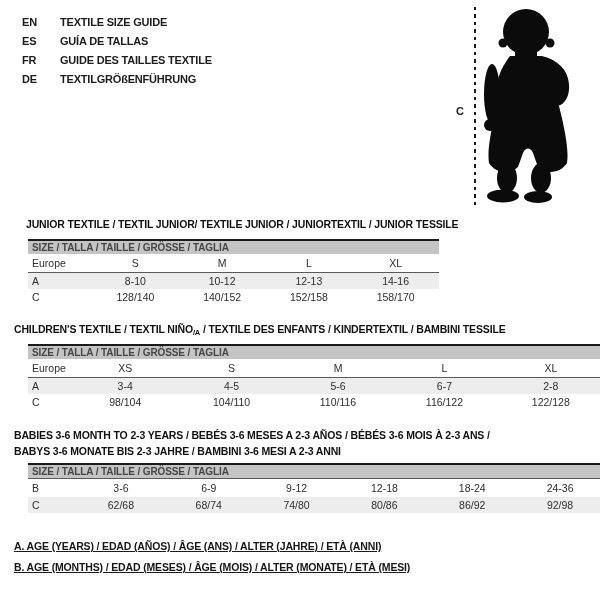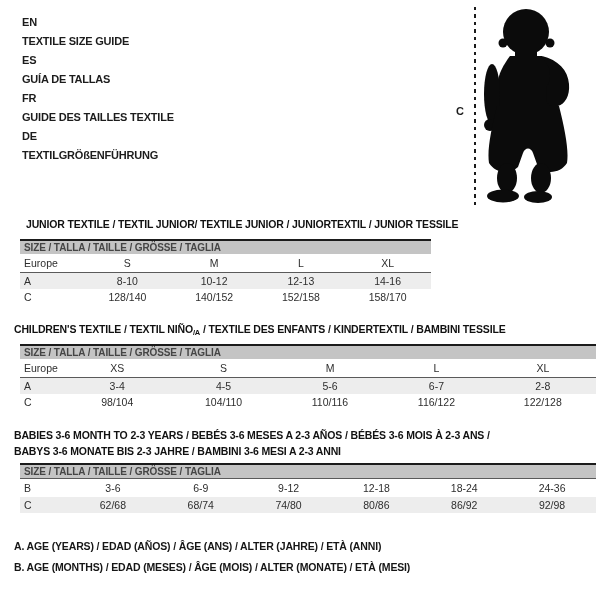--- a/index.html
+++ b/index.html
@@ -3,48 +3,48 @@
 <meta charset="utf-8">
 <style>
   html,body{margin:0;padding:0;}
   body{
     width:600px;height:600px;position:relative;overflow:hidden;
     background:#ffffff;color:#1c1c1c;
     font-family:"Liberation Sans","DejaVu Sans",sans-serif;
   }
   
   #langs{position:absolute;left:22px;top:13px;}
-  .lang-row{display:flex;line-height:19px;font-size:11px;font-weight:bold;letter-spacing:-0.2px;flex-direction:column;}
+  .lang-row{display:flex;line-height:19px;font-size:11px;font-weight:bold;letter-spacing:-0.2px;}
   .lang-code{width:38px;}
   
   #figure{position:absolute;left:448px;top:0;width:150px;height:215px;}
   .dotted-line{
     position:absolute;left:26px;top:7px;width:2px;height:198px;
     background:repeating-linear-gradient(to bottom,var(--line,#1b1b1b) 0 3.5px,transparent 3.5px 7.5px);
   }
   .c-label{position:absolute;left:8px;top:105px;font-size:11px;font-weight:bold;}
   #silhouette{position:absolute;left:32px;top:6px;}
   
   .tbl-title{position:absolute;left:14px;font-size:10.5px;font-weight:bold;letter-spacing:-0.15px;line-height:16px;color:#111;}
   .tbl-title .sub{font-size:7.5px;position:relative;top:2px;}
-  .tbl{position:absolute;left:20px;}
+  .tbl{position:absolute;left:28px;}
   .tbl-bar{
     background:var(--header-bar-bg,#c4c4c4);border-top:2px solid var(--line,#1b1b1b);
     height:13px;display:flex;align-items:center;padding-left:4px;
     font-size:10px;font-weight:bold;letter-spacing:-0.1px;color:#454545;
   }
   .tbl-bar.bar-divider{border-bottom:1px solid #5a5a5a;}
   .tbl-row{display:flex;align-items:center;font-size:10.5px;color:#2e2e2e;height:16px;}
   .tbl-row.first{height:18px;}
   .tbl-row.row-divider{border-bottom:1px solid #5a5a5a;}
   .tbl-row.shaded{background:var(--shaded-row-bg,#ededed);}
   .tbl-row .label{padding-left:4px;}
   .tbl-row .val{flex:1;text-align:center;}
   
-  #footnotes{position:absolute;left:14px;top:536px;}
+  #footnotes{position:absolute;left:14px;top:536px;text-decoration:underline;}
   .footnote{font-size:10.5px;font-weight:bold;letter-spacing:-0.15px;line-height:21px;color:#161616;}
 </style>
 </head>
 <body>
 
 <div id="langs">
     <div class="lang-row">
       <span class="lang-code">EN</span>
       <span class="lang-label">TEXTILE SIZE GUIDE</span>
     </div>

